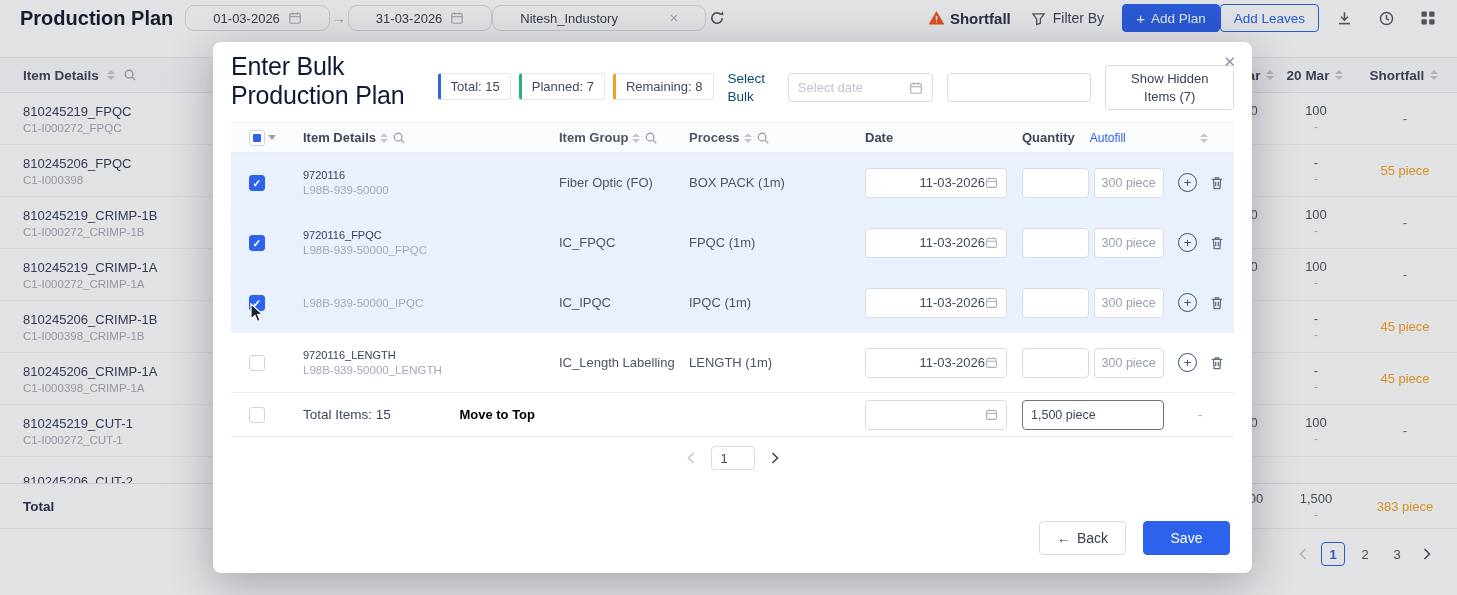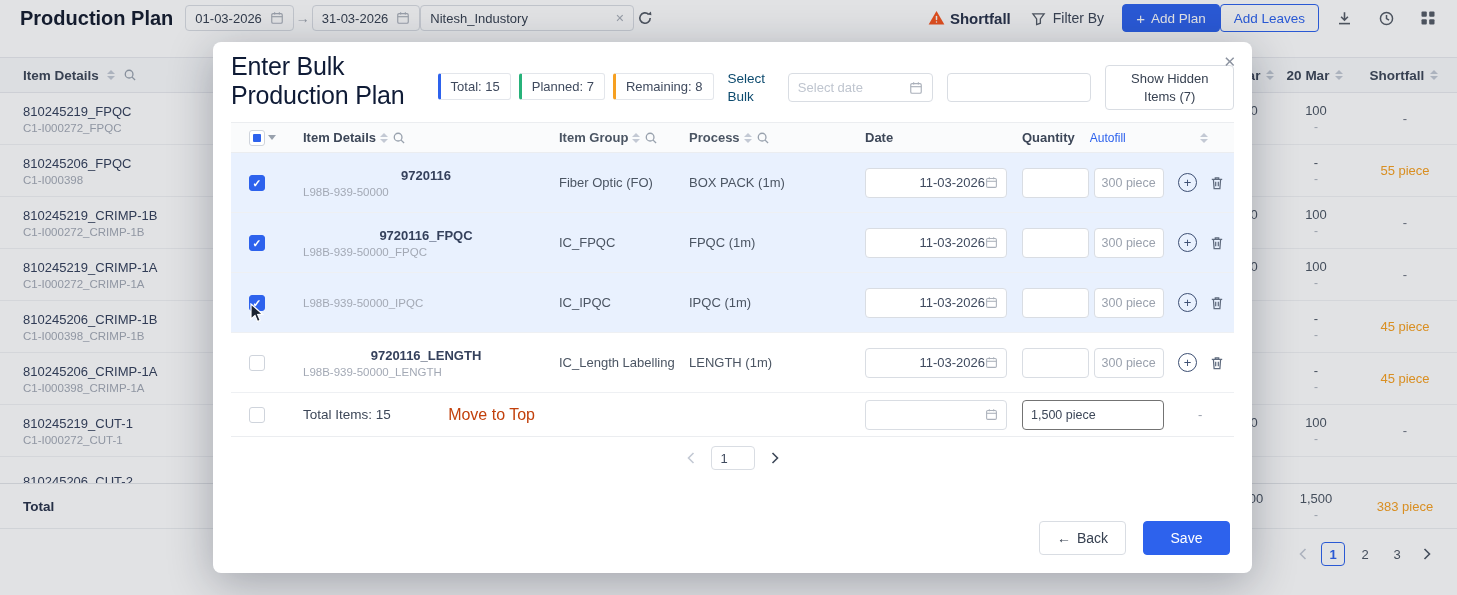--- a/index.html
+++ b/index.html
@@ -8,22 +8,22 @@
     font-family:"Liberation Sans", sans-serif;
     background:#fff; color:#3f4a5e; position:relative; overflow:hidden;
     font-size:13px;
   }
   svg { display:block; }
 
   
   .topbar { height:34px; display:flex; align-items:center; padding:2px 14px 0 20px; }
   .page-title { font-size:20px; font-weight:700; color:#141c2e; margin-right:12px; white-space:nowrap; }
   .inputbox {
-    height:26px; border:1px solid #d9dde3; border-radius:4px; background:#fff;
-    display:flex; align-items:center; gap:8px; padding:0 9px; color:#374151; font-size:13px;
+    height:26px; border:1px solid #d9dde3; border-radius:9px; background:#fff;
+    display:flex; align-items:center; gap:8px; padding:0 27px; color:#374151; font-size:13px;
   }
   .range-arrow { color:#9aa1ac; font-size:14px; margin:0 2px; }
   .select-box { min-width:214px; justify-content:space-between; }
   .clear-x { color:#aab0ba; font-size:11px; }
   .icon-btn { display:inline-flex; align-items:center; justify-content:center; width:22px; height:22px; }
   .spacer { flex:1; }
   .shortfall-lbl { font-size:15px; font-weight:600; color:#28324a; margin:0 10px 0 4px; }
   .ghost-btn { display:flex; align-items:center; gap:7px; height:28px; padding:0 10px; background:none; border:none; font-size:14px; color:#3c4657; cursor:pointer; margin-right:8px; font-family:inherit;}
   .btn { height:28px; border-radius:4px; font-size:13.5px; display:inline-flex; align-items:center; gap:6px; padding:0 13px; cursor:pointer; font-family:inherit; white-space:nowrap; }
   .btn-primary { background:#2d62ed; border:1px solid #2d62ed; color:#fff; }
@@ -83,39 +83,39 @@
   .bm-row { height:60px; display:flex; align-items:center; border-bottom:1px solid #eef0f3; background:#fff; }
   .bm-row.selected { background:#e9f1fe; }
   .c-check { width:48px; padding-left:18px; display:flex; align-items:center; position:relative; }
   .c-item { width:270px; padding-left:24px; display:flex; flex-direction:column; gap:3px; }
   .c-group { width:130px; padding-left:10px; color:#4b5563; }
   .c-process { width:172px; padding-left:10px; color:#4b5563; }
   .c-date { width:157px; padding-left:14px; }
   .c-qty { width:156px; padding-left:14px; display:flex; align-items:center; gap:5px; }
   .c-act { flex:1; display:flex; align-items:center; gap:12px; padding-left:14px; }
   .hcell { display:flex; align-items:center; flex-direction:row; gap:2px; }
-  .bm-code { font-size:13px; color:#35415c; font-weight:700;text-align:center; }
+  .bm-code { font-size:11px; color:#35415c; font-weight:400; }
   .bm-sub { font-size:11.5px; color:#a3a9b5; }
   .date-box { width:142px; height:30px; border:1px solid #d9dde3; border-radius:4px; background:#fff; display:flex; align-items:center; justify-content:flex-end; padding:0 8px; color:#3f4a5e; font-size:13px; }
   .qty-a { width:68px; height:30px; border:1px solid #d9dde3; border-radius:4px; background:#fff; display:flex; align-items:center; padding:0 7px; font-size:12.5px; color:#3f4a5e; }
   .qty-b { width:72px; height:30px; border:1px solid #d9dde3; border-radius:4px; background:#fff; display:flex; align-items:center; padding:0 7px; font-size:12.5px; color:#9aa1ad; }
   .plus-circle { width:19px; height:19px; border:1.4px solid #3d4f73; border-radius:50%; color:#3d4f73; display:flex; align-items:center; justify-content:center; font-size:13px; line-height:1; cursor:pointer; }
   .autofill { font-size:12px; color:#2d62ed; font-weight:500; margin-left:10px; cursor:pointer; }
 
   .cb { width:16px; height:16px; border:1px solid #cfd4dc; border-radius:3px; background:#fff; display:inline-flex; align-items:center; justify-content:center; flex:none; cursor:pointer; }
   .cb.checked { background:#2d62ed; border-color:#2d62ed; }
   .cb.checked::after { content:"✓"; color:#fff; font-size:10.5px; font-weight:700; }
   .cb.ind::after { content:""; width:8px; height:8px; background:#2d62ed; display:block; border-radius:1px; }
 
   .cursor-svg { position:absolute; left:16px; top:8px; z-index:5; }
 
   .bm-foot { height:44px; border-bottom:1px solid #ebedf0; display:flex; align-items:center; background:#fff; }
   .foot-item { width:270px; padding-left:24px; padding-right:14px; display:flex; align-items:center; justify-content:space-between; }
   .total-items { font-size:13.5px; color:#3d4758; font-weight:500; white-space:nowrap; }
-  .move-top { font-size:16px; color:#c2410c; white-space:nowrap; cursor:pointer; }
+  .move-top { font-size:13px; color:#000000; white-space:nowrap; cursor:pointer;font-weight:bold; }
   .foot-qty-box { width:144px; height:30px; border:1px solid #737373; border-radius:4px; display:flex; align-items:center; padding:0 8px; font-size:12.5px; color:#3d4758; }
   .foot-dash { color:#9aa1ad; padding-left:20px; }
 
   .bm-pg { display:flex; align-items:center; justify-content:center; gap:10px; margin-top:9px; }
   .bm-pg-box { width:44px; height:24px; border:1px solid #d9dde3; border-radius:4px; display:flex; align-items:center; padding-left:9px; font-size:13px; color:#3f4a5e; }
 
   .bm-actions { position:absolute; right:22px; bottom:18px; display:flex; gap:17px; }
   .btn-lg { height:34px; min-width:87px; justify-content:center; font-size:14px; }
   .btn-back { background:#fff; border:1px solid #d9dde3; color:#374151; }
 </style>

